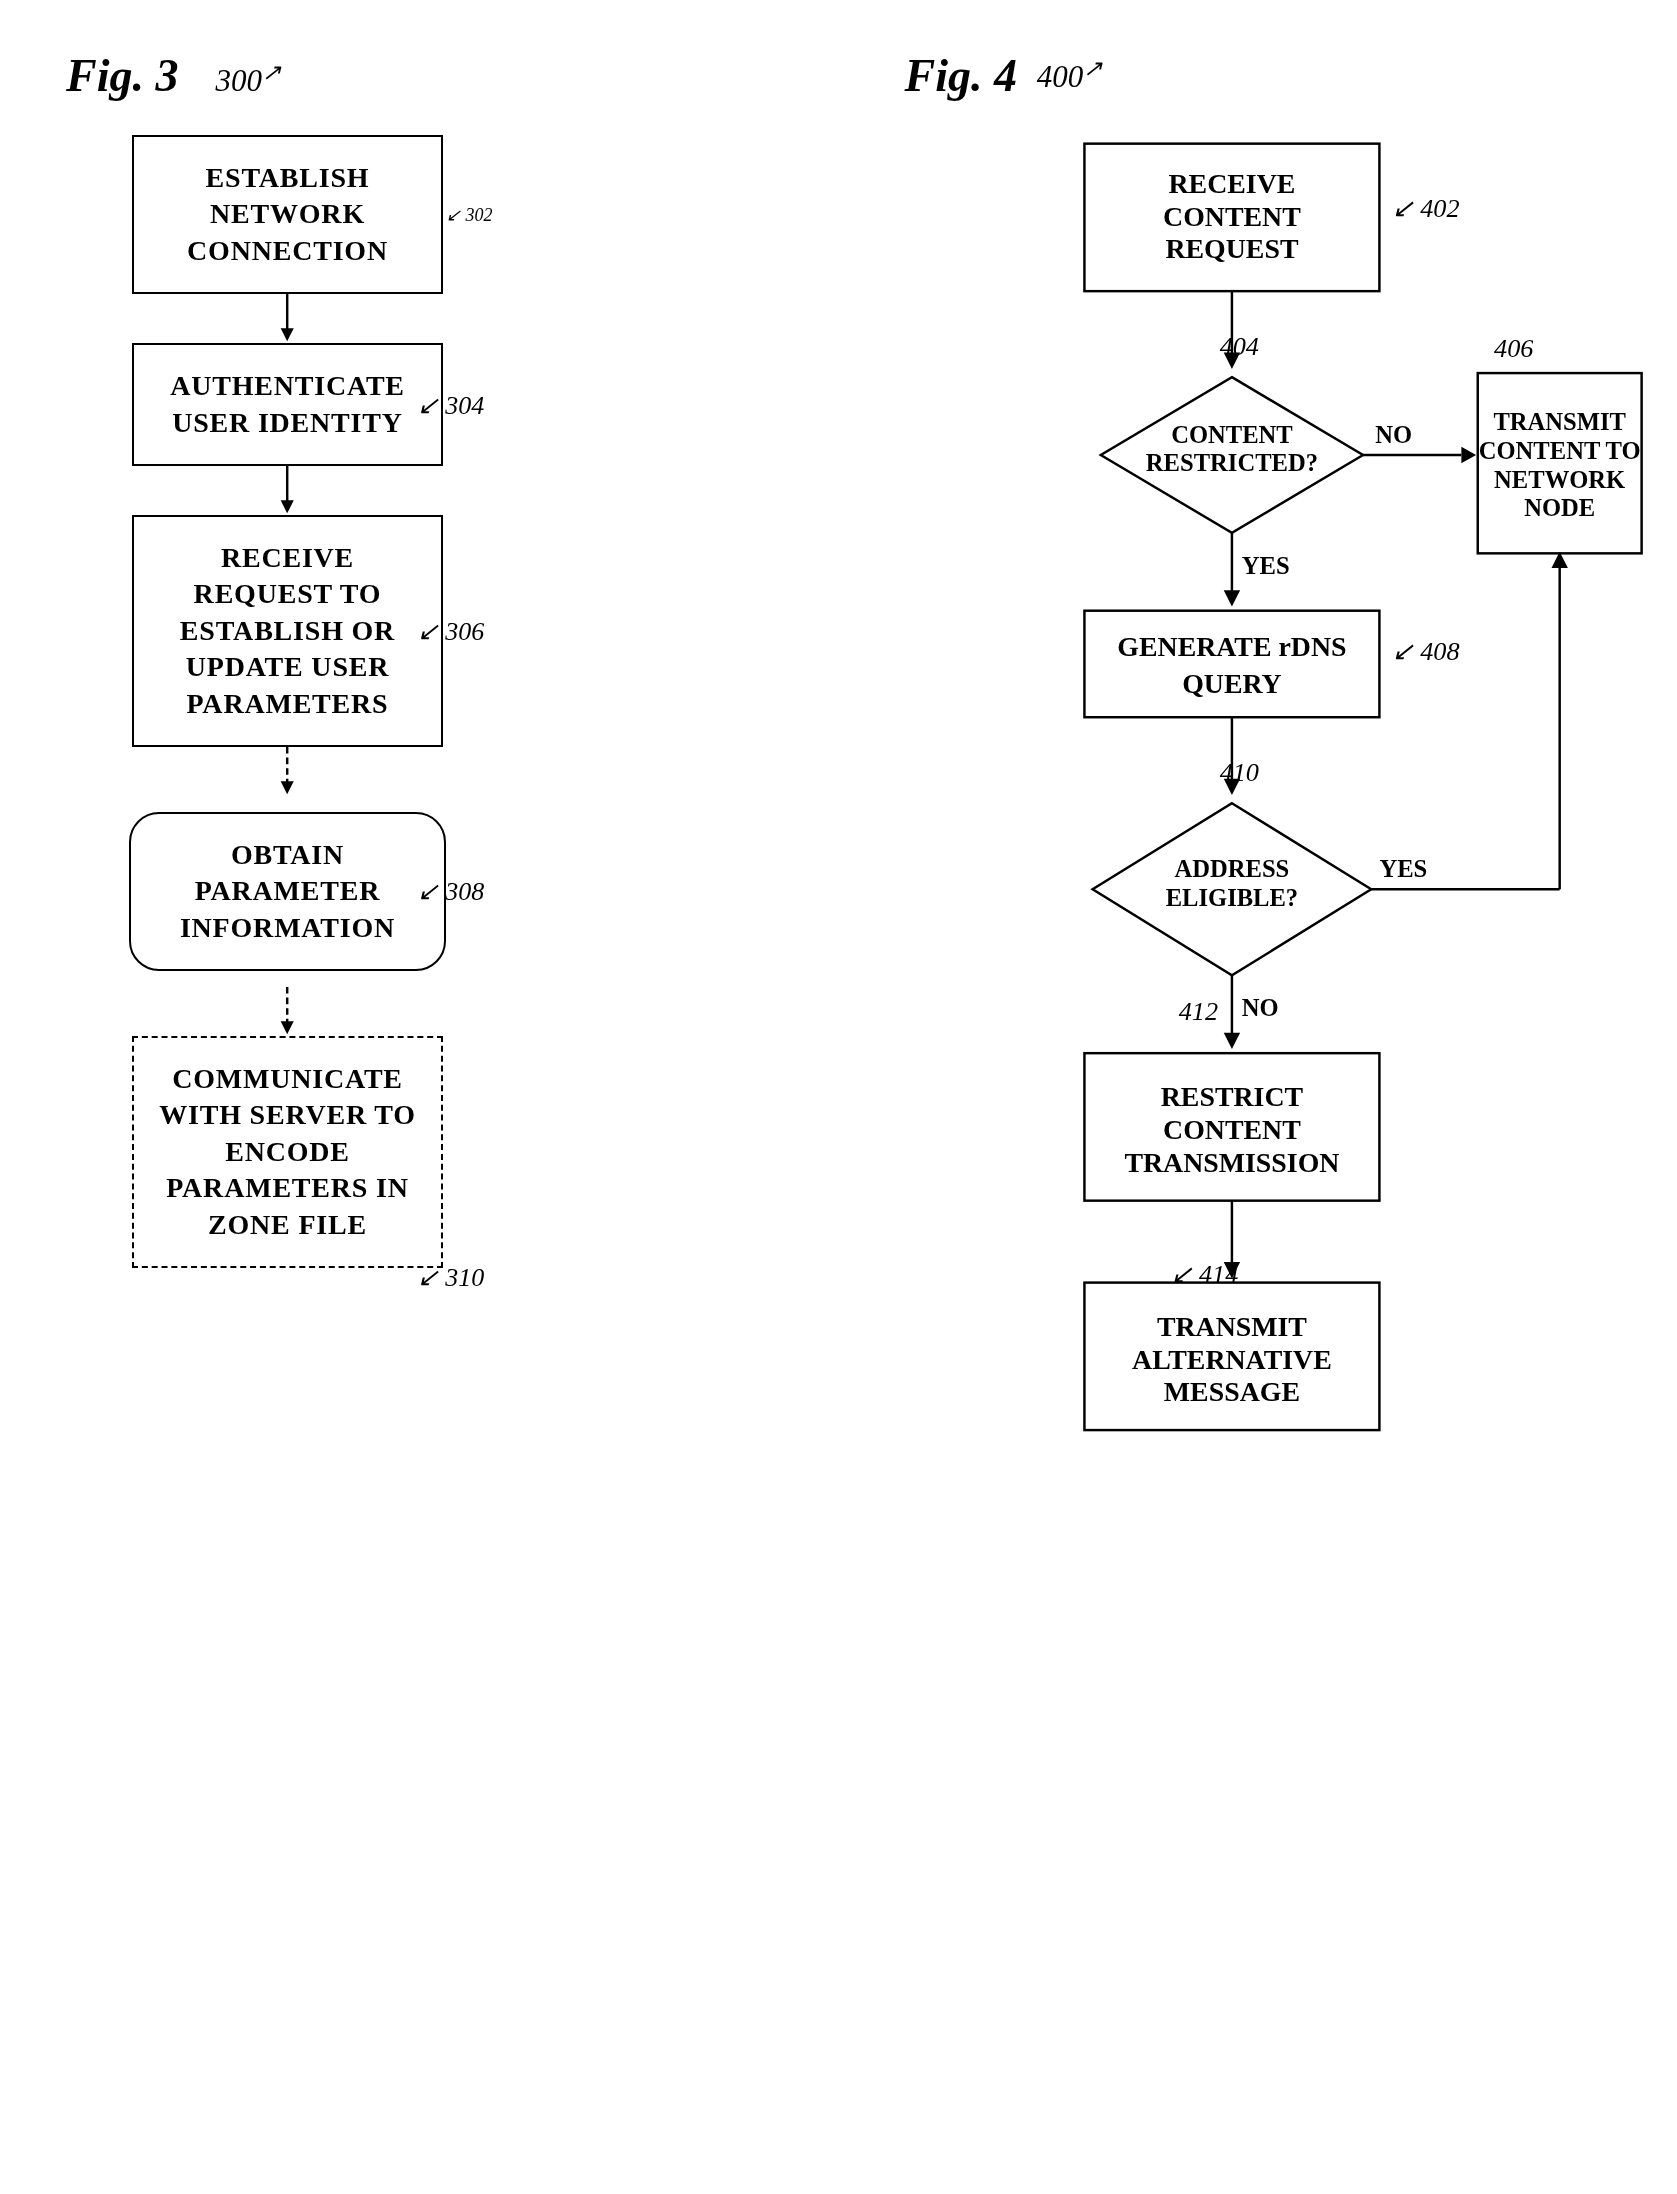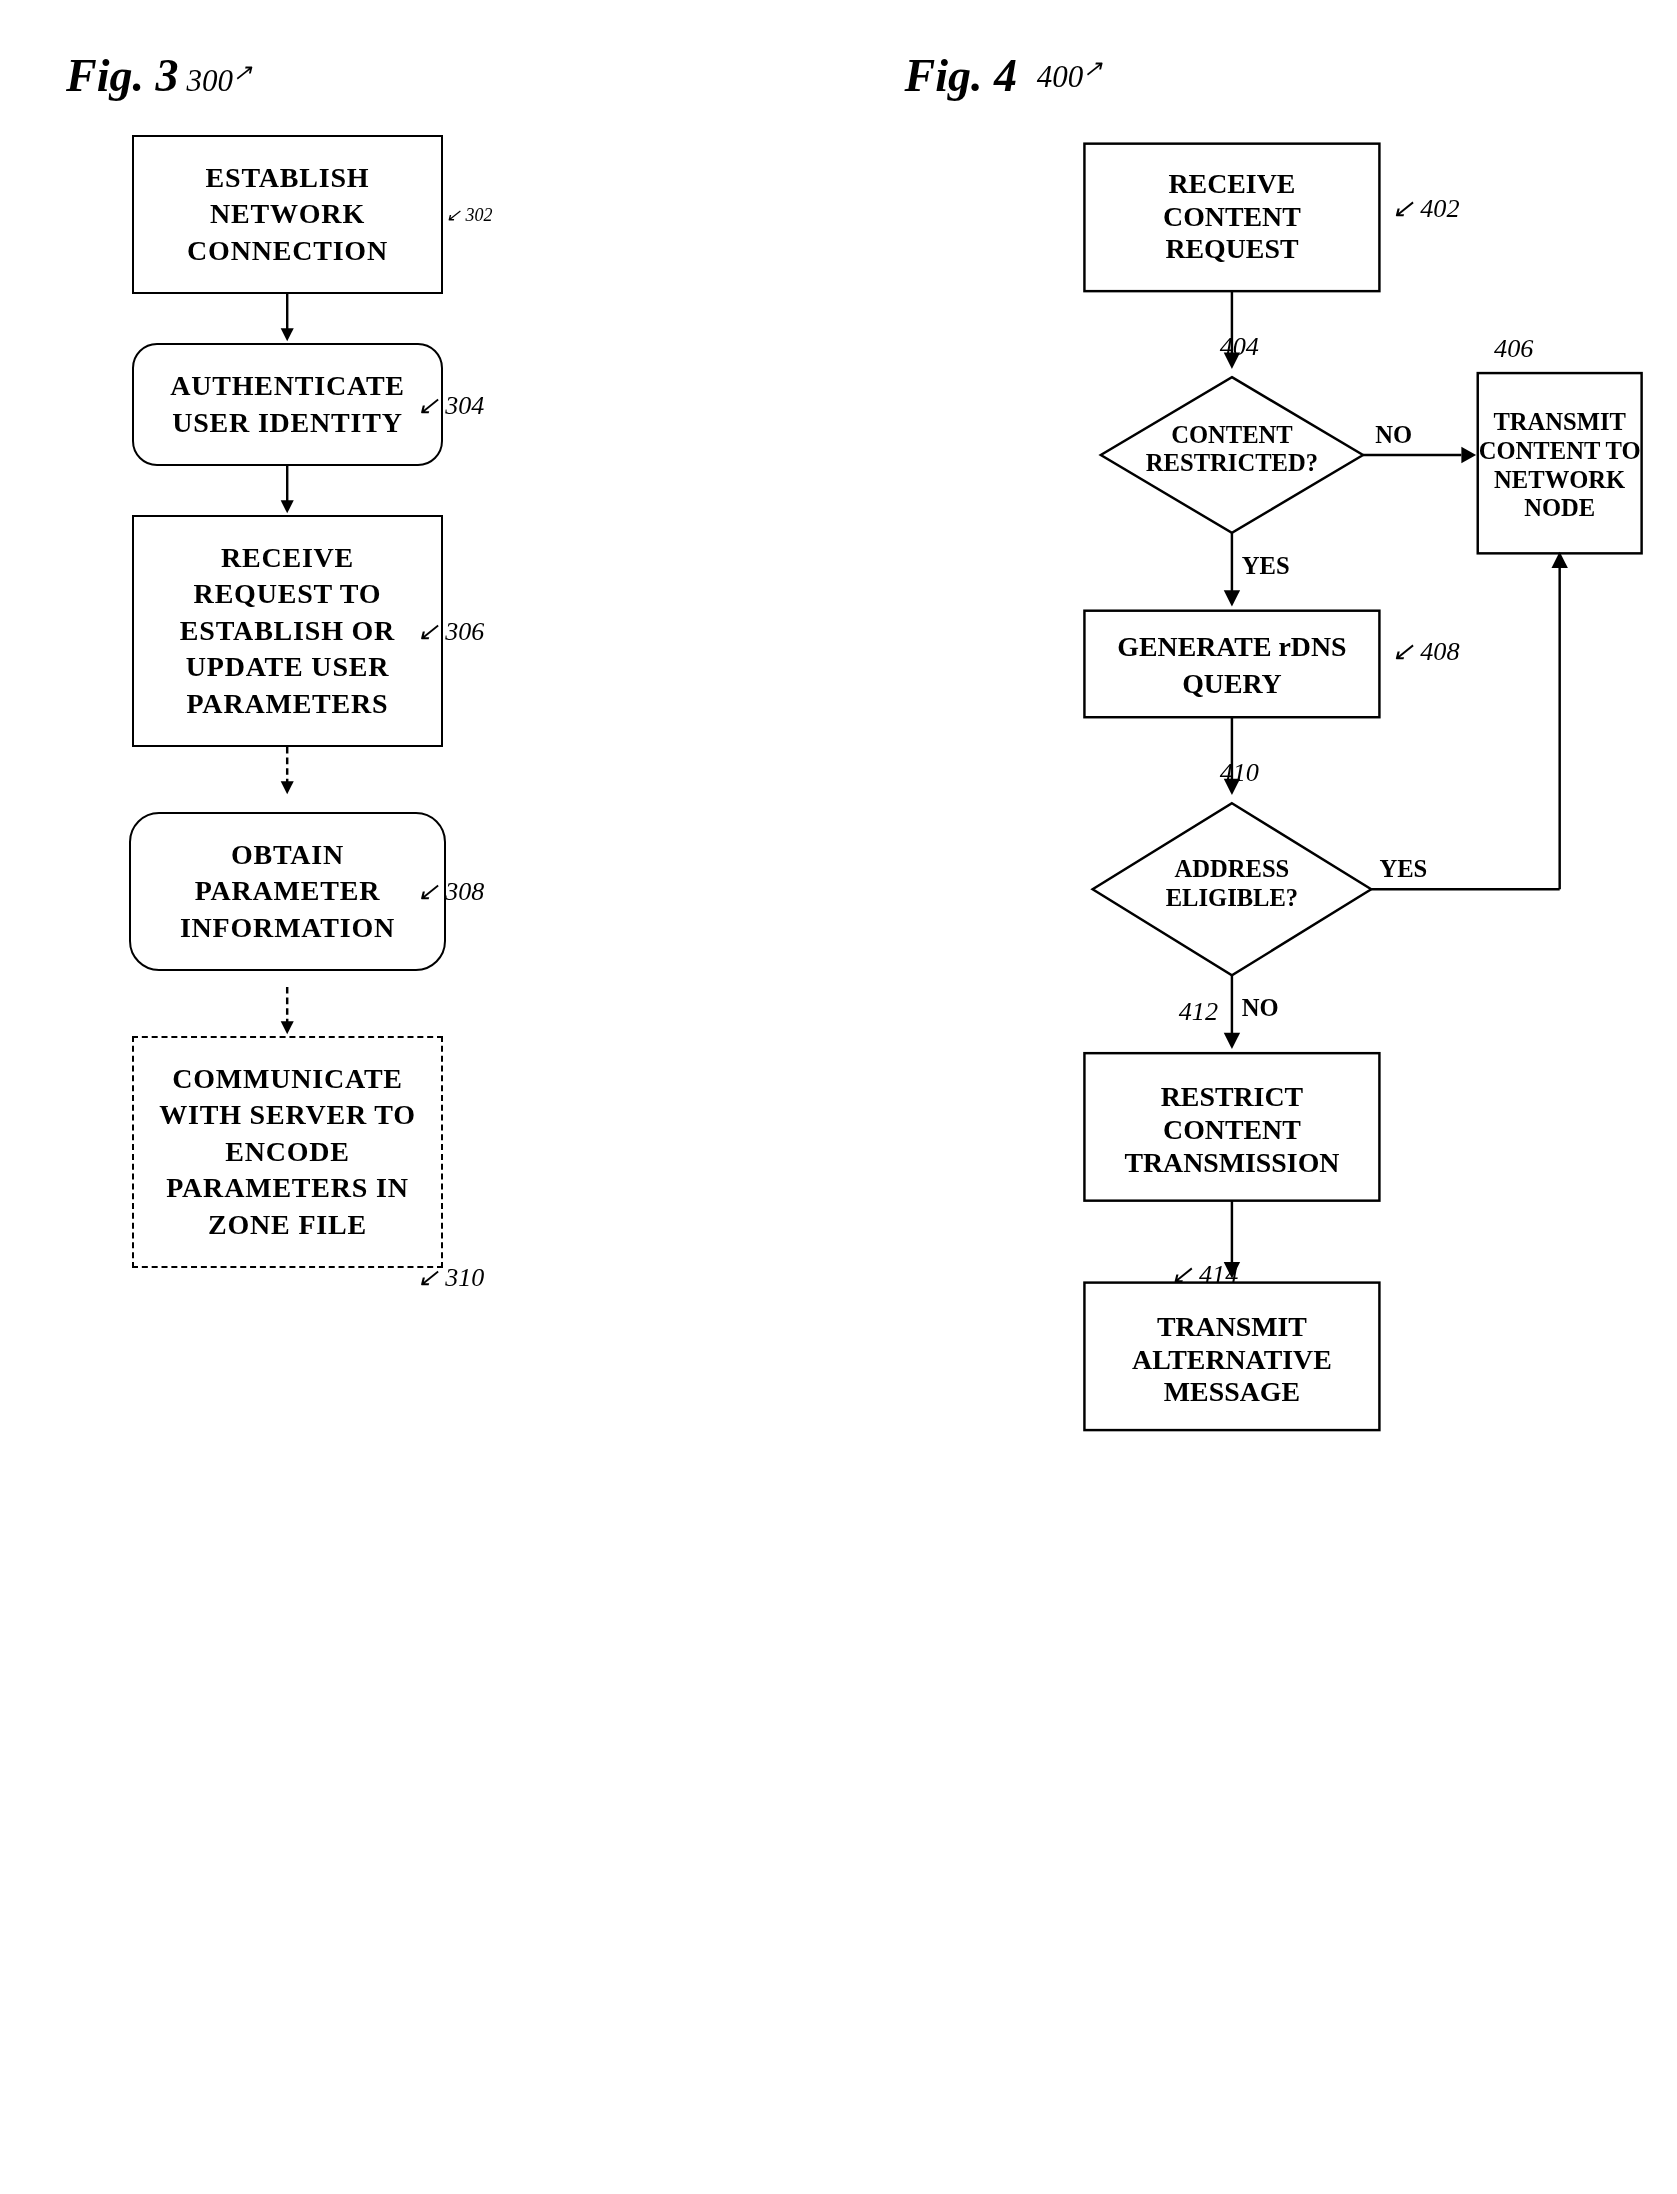--- a/index.html
+++ b/index.html
@@ -112,21 +112,21 @@
 
   </style>
 </head>
 <body>
 
 <div class="page">
 
   <div class="fig-titles">
     <div class="fig-left-title">
       <span class="fig-title">Fig. 3</span>
-      <span class="fig-number" style="font-size:31px; margin-left:8px;">300<span style="font-size:23px; vertical-align:super;">↗</span></span>
+      <span class="fig-number" style="font-size:31px; margin-left:37px;">300<span style="font-size:23px; vertical-align:super;">↗</span></span>
     </div>
     <div class="fig-right-title">
       <span class="fig-title">Fig. 4</span>
       <span class="fig-number" style="font-size:31px; margin-left:19.7px;">400<span style="font-size:23px; vertical-align:super;">↗</span></span>
     </div>
   </div>
 
   <div class="diagrams">
 
     <div class="fig3-col">
@@ -140,21 +140,21 @@
         </div>
 
         <div style="height:49px; display:flex; flex-direction:column; align-items:center; width:377px;">
           <svg width="16.4" height="49" viewBox="0 0 20 60">
             <line x1="10" y1="0" x2="10" y2="44" stroke="#000" stroke-width="3"></line>
             <polygon points="10,58 2,42 18,42" fill="#000"></polygon>
           </svg>
         </div>
 
         <div style="position:relative; width:377px;">
-          <div class="process-box" style="width:311px; margin:0 auto;border-radius:25px;">
+          <div class="process-box" style="width:311px; margin:0 auto;">
             <span>AUTHENTICATE<br>USER IDENTITY</span>
           </div>
           <span class="annotation" style="right:-8.2px; top:50%; transform:translateY(-50%); font-size:26px;">↙ 304</span>
         </div>
 
         <div style="height:49px; display:flex; flex-direction:column; align-items:center; width:377px;">
           <svg width="16.4" height="49" viewBox="0 0 20 60">
             <line x1="10" y1="0" x2="10" y2="44" stroke="#000" stroke-width="3"></line>
             <polygon points="10,58 2,42 18,42" fill="#000"></polygon>
           </svg>

